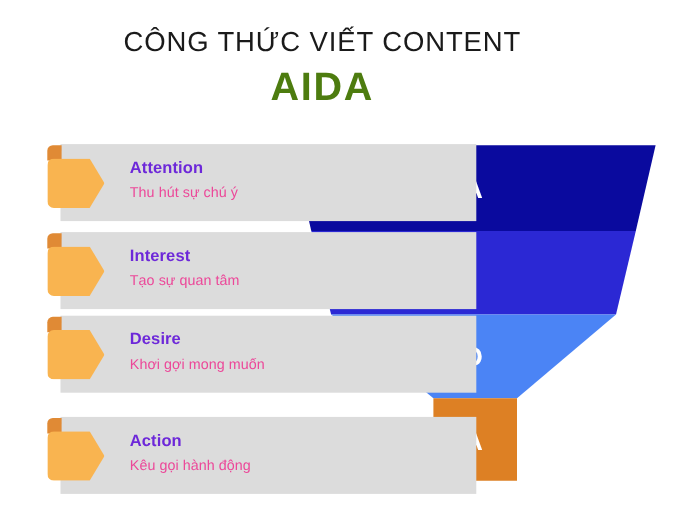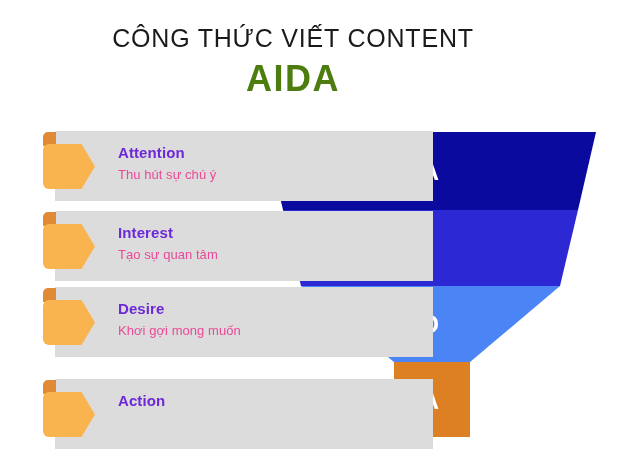--- a/index.html
+++ b/index.html
@@ -197,17 +197,18 @@
     </div>
 
     <div class="row" style="top:363px;margin-top:16px;">
       <div class="row-bar" style="background: rgb(220, 220, 220);"></div>
       <div class="row-tag">
         <div class="tag-fold" style="background: rgb(224, 138, 53);"></div>
         <div class="tag-body" style="background: rgb(249, 180, 80);"></div>
       </div>
       <div class="row-text">
         <div class="row-title">Action</div>
+        <div class="row-sub">Kêu gọi hành động</div>
       </div>
     </div>
 
   </div>
 </div>
 
 </body></html>

